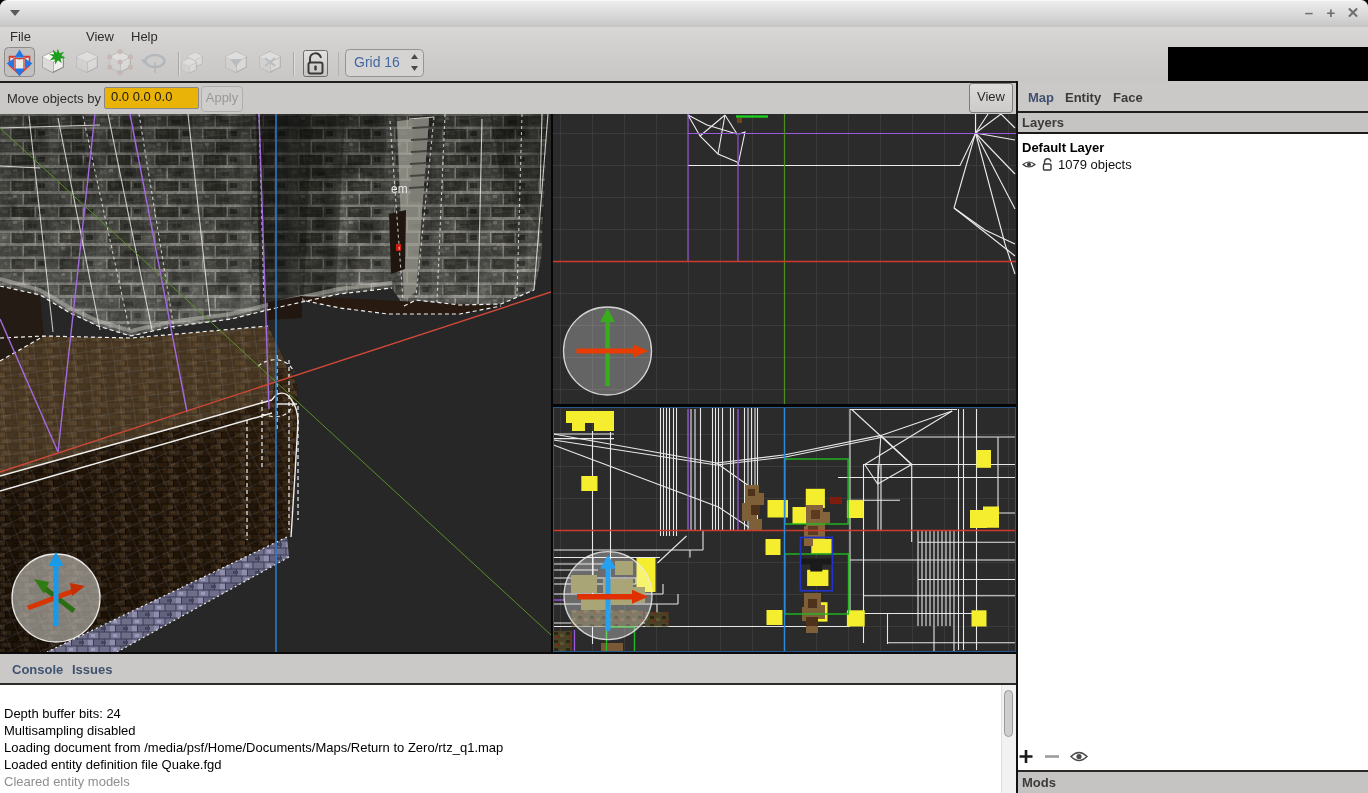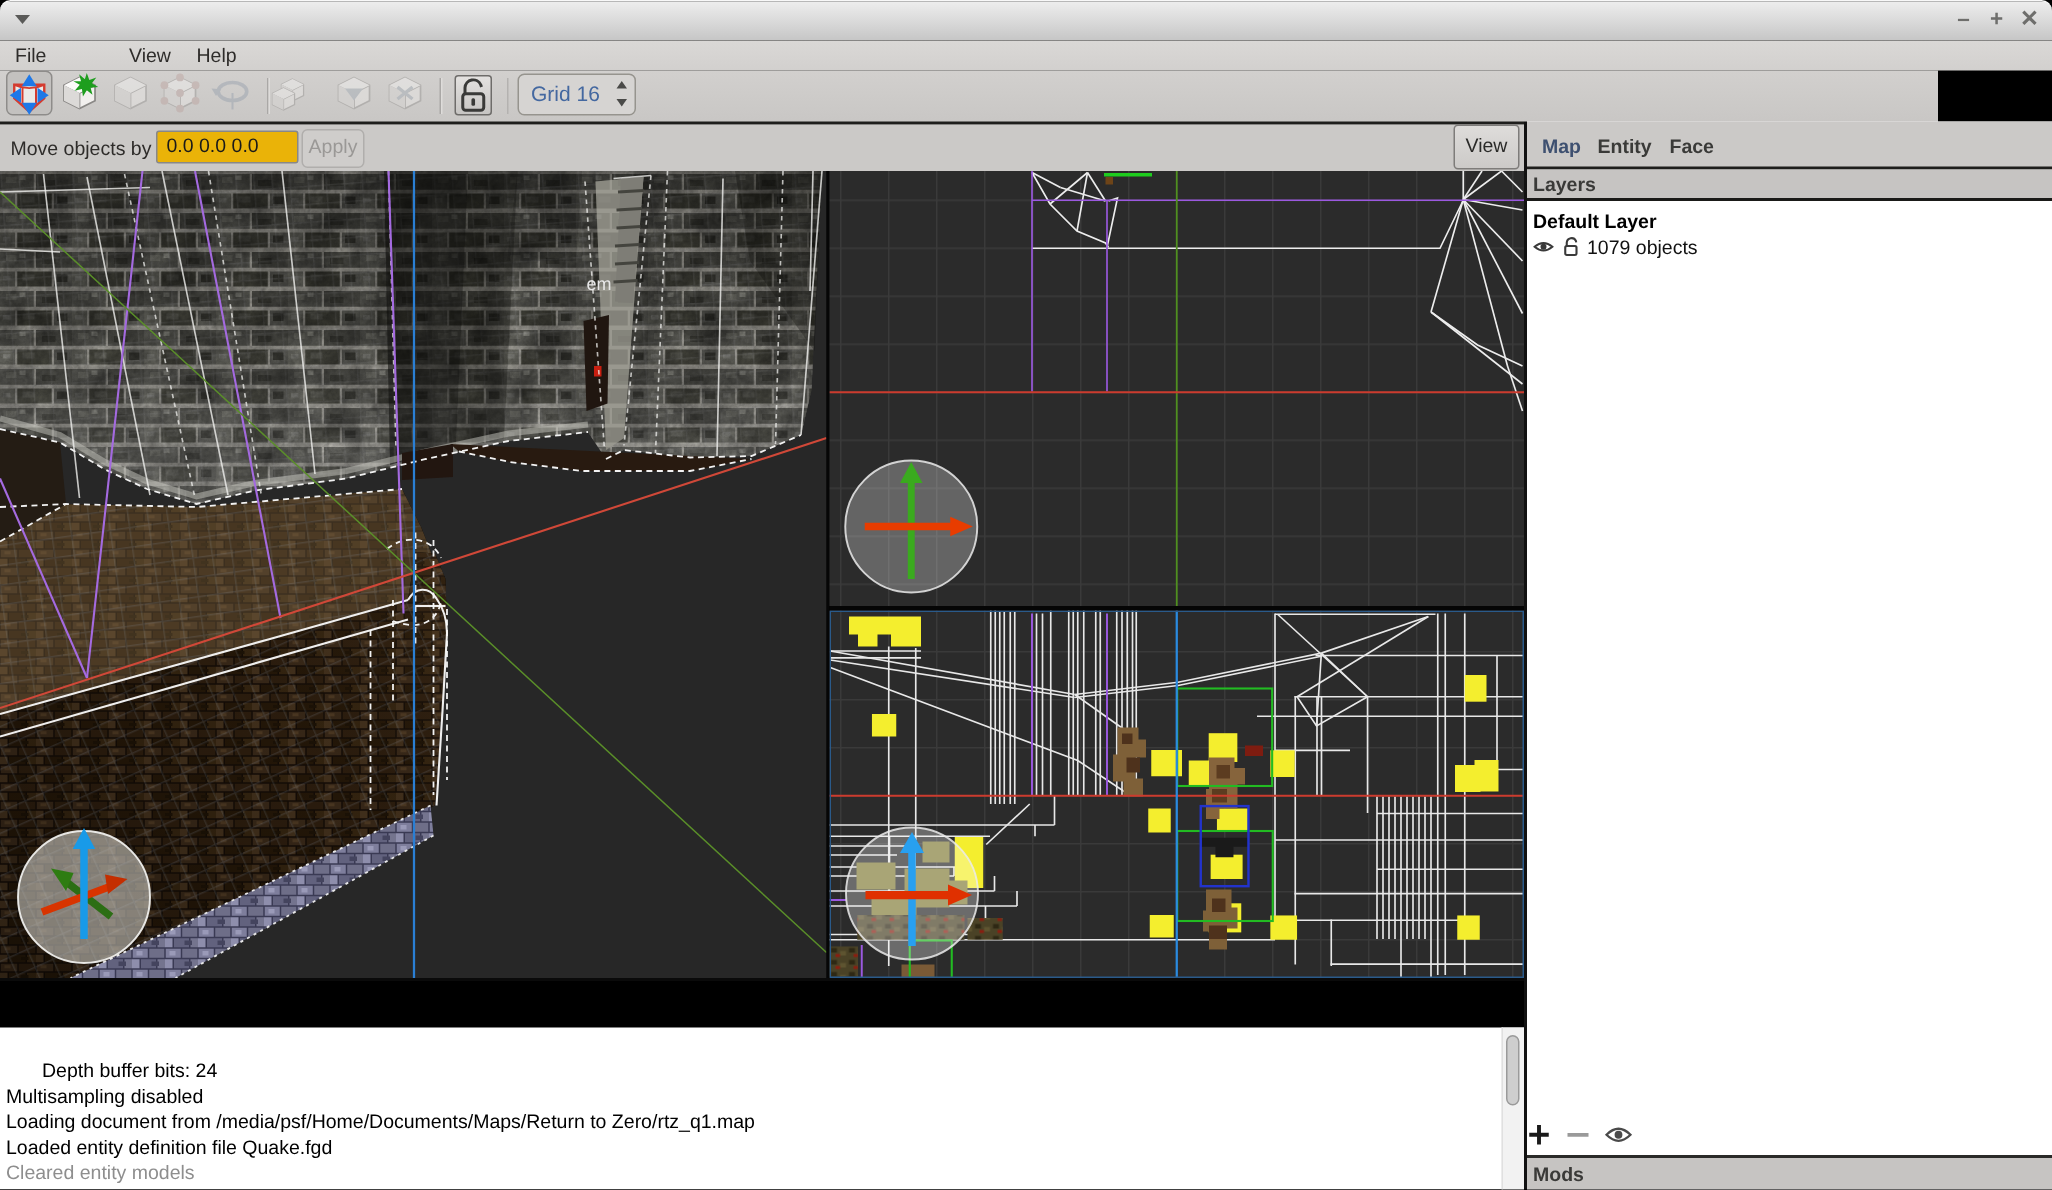--- a/index.html
+++ b/index.html
@@ -5,21 +5,21 @@
 html,body{margin:0;padding:0;}
 body{width:1368px;height:793px;font-family:"Liberation Sans",sans-serif;background:#000;overflow:hidden;}
 #win{position:absolute;left:0;top:0;width:1368px;height:793px;overflow:hidden;}
 .abs{position:absolute;}
 #titlebar{left:0;top:0;width:1368px;height:27px;background:linear-gradient(#ededed,#dcdcdc 45%,#c6c6c6);border-top:1px solid #f8f8f8;box-sizing:border-box;border-radius:7px 7px 0 0;}
 #title{left:0;top:5px;width:1324px;text-align:center;font-size:13px;font-weight:bold;color:#3a3a38;}
 #wmenu{left:10px;top:10px;width:0;height:0;border-left:5px solid transparent;border-right:5px solid transparent;border-top:6px solid #5a5a58;}
 .wbtn{top:5px;width:16px;height:16px;color:#6e6e6c;font-size:15px;font-weight:bold;text-align:center;line-height:16px;}
 #menubar{left:0;top:27px;width:1368px;height:20px;background:linear-gradient(#dad8d6,#d2d0ce);}
 .mitem{position:absolute;top:2px;font-size:13px;color:#2e2c2a;}
-#toolbar{left:0;top:47px;width:1292px;height:36px;background:linear-gradient(#d2d0ce,#c8c6c4);}
+#toolbar{left:0;top:47px;width:1168px;height:36px;background:linear-gradient(#d2d0ce,#c8c6c4);}
 #row2{left:0;top:83px;width:1016px;height:31px;background:#cbc9c7;}
 #row2lbl{left:7px;top:8px;font-size:13px;color:#2e2c2a;}
 #mvinput{left:104px;top:4px;width:87px;height:19px;background:#eab308;border:1px solid #888;border-radius:2px;font-size:13px;color:#1a1a1a;padding:1px 0 0 6px;}
 #applybtn{left:201px;top:3px;width:40px;height:21px;background:#cfcdcb;border:1px solid #b0aeac;border-radius:4px;font-size:13px;color:#9a9896;text-align:center;padding-top:3px;}
 #viewbtn{left:969px;top:0px;width:44px;height:30px;background:linear-gradient(#dedcda,#cccac8);border:1px solid #7e7c7a;border-radius:3px;font-size:13px;color:#2a2a28;text-align:center;padding-top:5px;box-sizing:border-box;}
 #vpL{left:0;top:114px;width:551px;height:538px;background:#272727;}
 #vdiv1{left:551px;top:114px;width:2px;height:538px;background:#060606;}
 #vpTR{left:553px;top:114px;width:463px;height:290px;background:#2b2b2b;}
 #vdiv2{left:553px;top:404px;width:463px;height:3px;background:#050505;}
 #vpBR{left:553px;top:407px;width:463px;height:245px;background:#2b2b2b;}
@@ -568,22 +568,26 @@
       <circle cx="0" cy="0" r="44" fill="rgba(255,255,255,0.30)" stroke="rgba(235,235,235,0.85)" stroke-width="1.3"></circle>
       <path d="M0,35 L0,-28" stroke="#28a0f0" stroke-width="5"></path>
       <path d="M0,-41 L8,-27 L-8,-27 Z" fill="#28a0f0"></path>
       <path d="M-31,1 L26,1" stroke="#e03000" stroke-width="5.5"></path>
       <path d="M40,1 L24,-6 L24,8 Z" fill="#e03000"></path>
     </g>
     <rect x="0.5" y="0.5" width="462" height="244" fill="none" stroke="#2a5a8a" stroke-width="1"></rect>
   </svg>
   </div>
   <div id="consoleline" class="abs"></div>
+  <div id="ctabs" class="abs">
+    <span class="ctab" style="left:12px;color:#3d5472;">Console</span>
+    <span class="ctab" style="left:72px;color:#41506a;">Issues</span>
+  </div>
   <div id="console" class="abs">
-    <div class="cline" style="top:21px;margin-left:24px;">Depth buffer bits: 24</div>
+    <div class="cline" style="top:21px;">Depth buffer bits: 24</div>
     <div class="cline" style="top:38px;">Multisampling disabled</div>
     <div class="cline" style="top:55px;">Loading document from /media/psf/Home/Documents/Maps/Return to Zero/rtz_q1.map</div>
     <div class="cline" style="top:72px;">Loaded entity definition file Quake.fgd</div>
     <div class="cline" style="top:89px;color:#8e8e8e;">Cleared entity models</div>
   </div>
   <div id="cscroll" class="abs"></div>
   <div id="cthumb" class="abs"></div>
   <div id="rpdiv" class="abs"></div>
   <div id="rpanel" class="abs">
     <div id="rtabs" class="abs">

